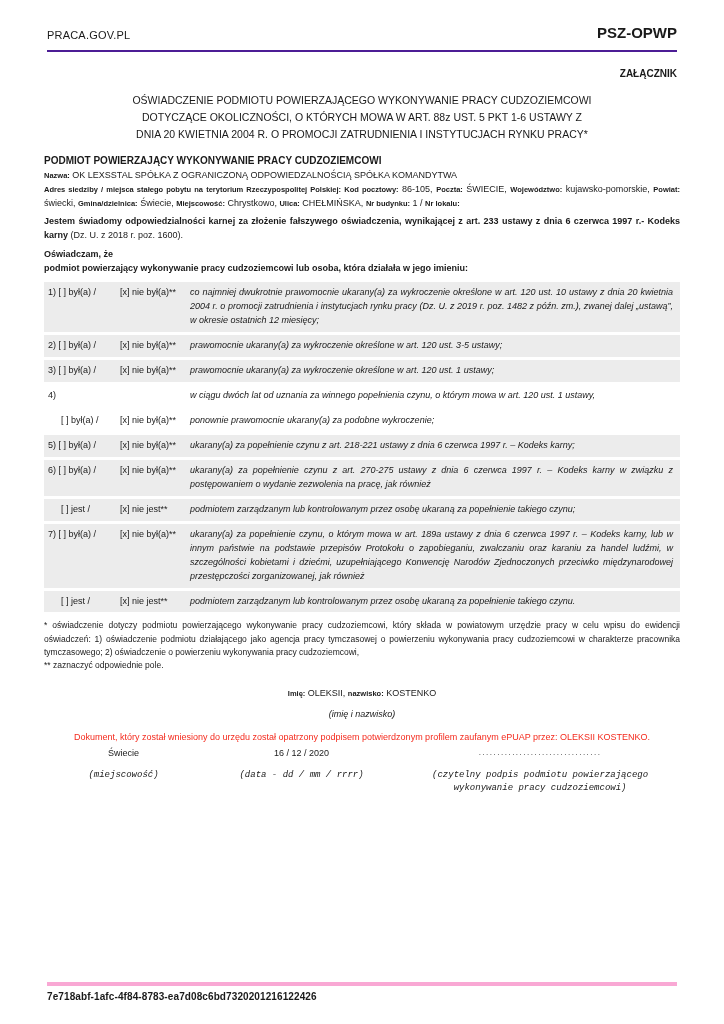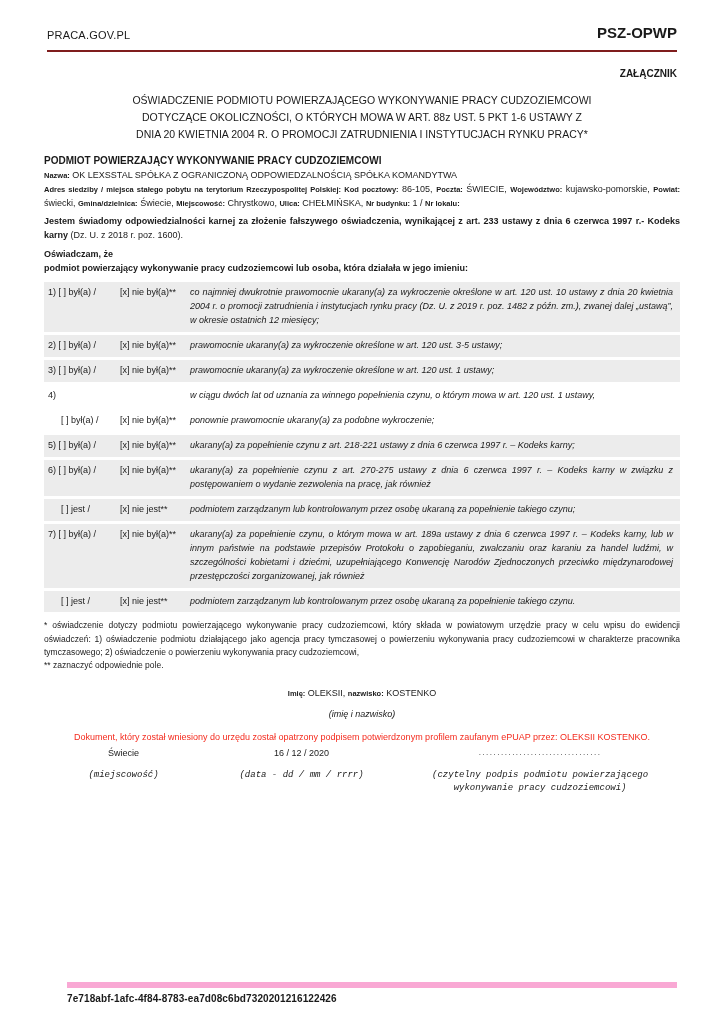--- a/index.html
+++ b/index.html
@@ -1,20 +1,20 @@
 <!DOCTYPE html>
 <html lang="pl"><head>
 <meta charset="utf-8">
 <style>
   html,body{margin:0;padding:0;background:#ffffff;}
   body{font-family:"Liberation Sans", sans-serif; color:#1a1a1a; -webkit-font-smoothing:antialiased;}
   .page{position:relative;width:724px;height:1024px;background:#ffffff;overflow:hidden;}
 
   .header{display:flex;justify-content:space-between;align-items:flex-end;
-          margin:24px 47px 0 47px;padding-bottom:9px;border-bottom:2px solid #7f1d1d;}
+          margin:24px 47px 0 47px;padding-bottom:9px;border-bottom:2px solid #4c1d95;}
   .site{font-size:11px;letter-spacing:.2px;}
   .form-code{font-size:15px;font-weight:bold;}
 
   .attachment{margin:16px 47px 0;text-align:right;font-weight:bold;font-size:10px;}
 
   .title{margin-top:13px;text-align:center;font-weight:normal;font-size:10.5px;line-height:1.6;}
 
   .section{margin:13px 44px 0;}
   .section-heading{font-weight:bold;font-size:10px;}
   .kv{font-size:9px;margin-top:3px;line-height:1.45;}
@@ -42,22 +42,22 @@
   .epuap{margin:13px 44px 0;text-align:center;font-size:9px;color:#f42a1d;}
 
   .sig-row{display:flex;margin:6px 44px 0;font-size:9px;text-align:center;}
   .sig-col-place{width:25%;}
   .sig-col-date{width:31%;}
   .sig-col-sign{width:44%;}
   .sig-value{min-height:12px;}
   .sig-dots{letter-spacing:1.5px;font-size:8px;}
   .sig-caption{margin-top:9px;font-style:italic;line-height:1.45;font-family:Liberation Mono, monospace;}
 
-  .footer{position:absolute;left:47px;right:47px;top:982px;border-top:6px solid #f9a8d4;
-          padding-top:5px;font-weight:bold;font-size:10px;letter-spacing:.1px;margin-left:20px;}
+  .footer{position:absolute;left:47px;right:47px;top:982px;border-top:4px solid #f9a8d4;
+          padding-top:5px;font-weight:bold;font-size:10px;letter-spacing:.1px;}
 </style>
 </head>
 <body>
 
 <div class="page">
 
   <div class="header">
     <span class="site">PRACA.GOV.PL</span>
     <span class="form-code">PSZ-OPWP</span>
   </div>

